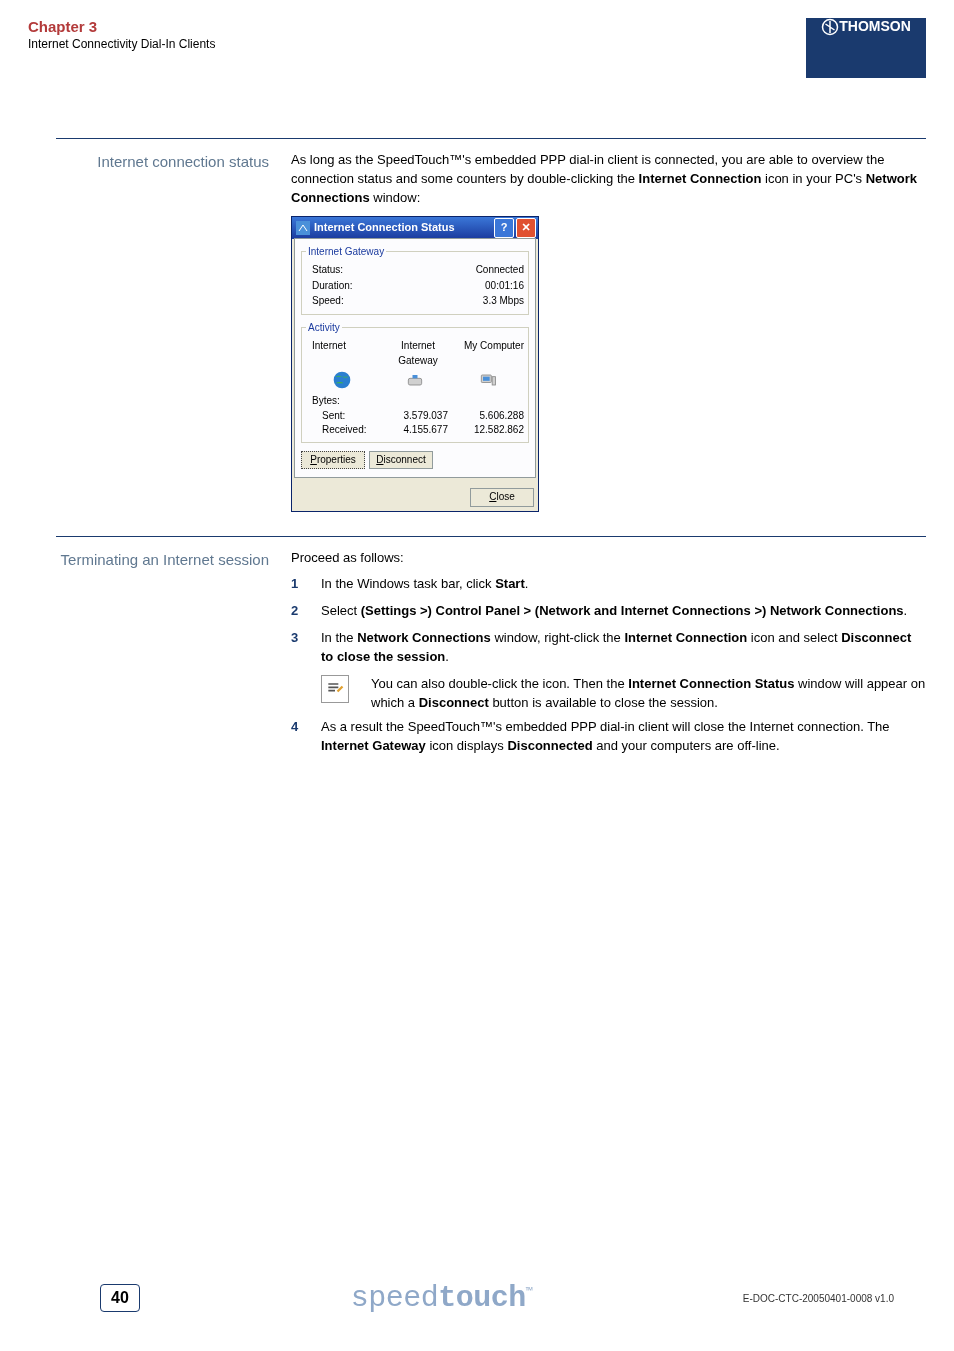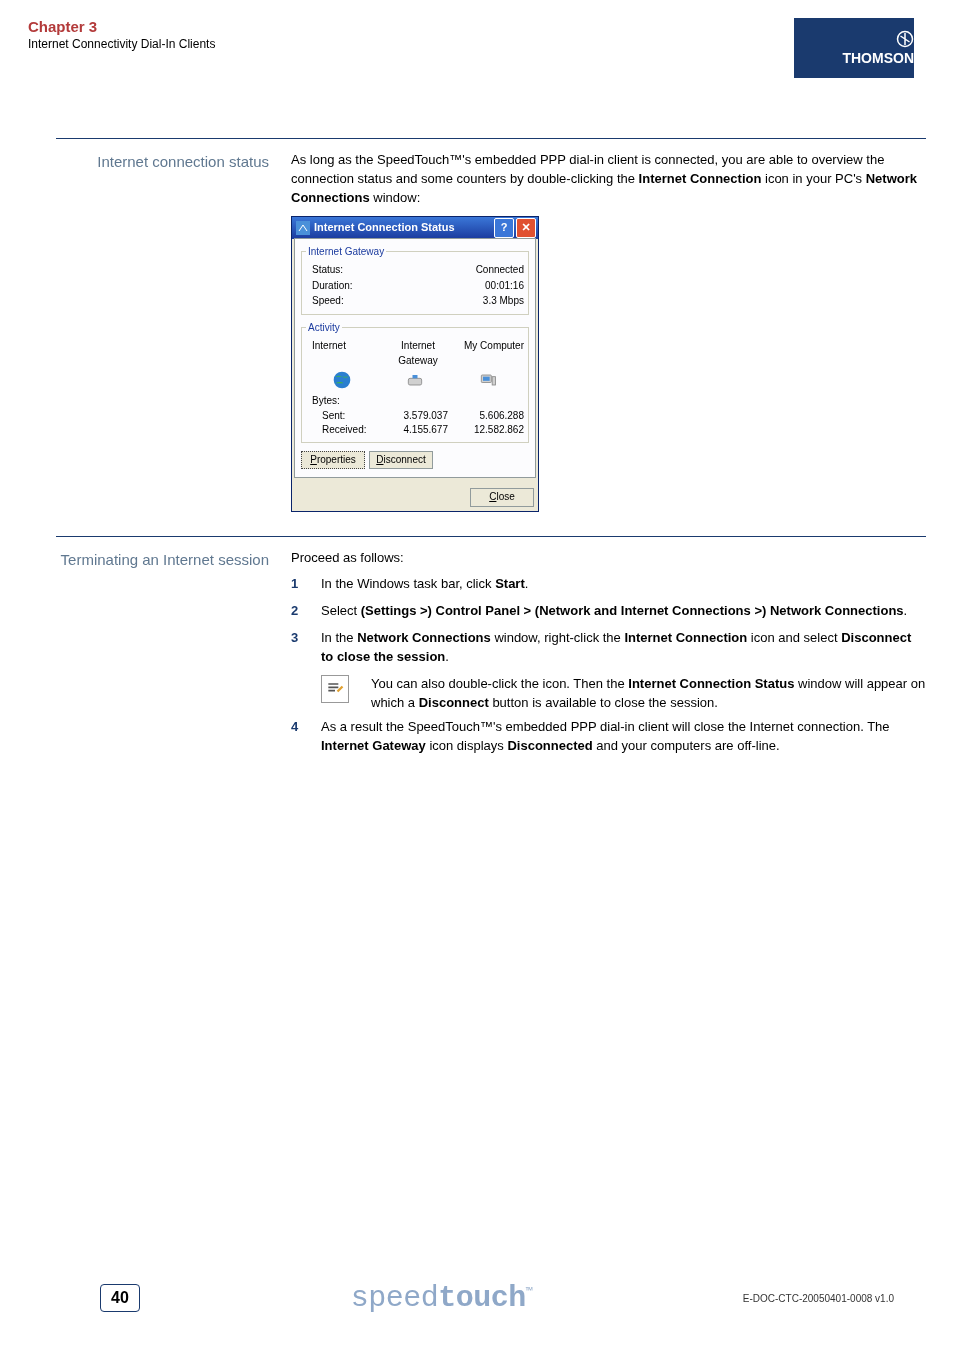--- a/index.html
+++ b/index.html
@@ -29,24 +29,24 @@
   }
   .chapter-sub {
     font-size: 12px;
     color: #000;
   }
   .header-right {
     background: #1a3a6e;
     width: 120px;
     height: 60px;
     display: flex;
-    flex-direction: column;
-    align-items: flex-end;
+    flex-direction: row;
+    align-items: flex-start;
     justify-content: center;
-    margin-right: 40px;
+    margin-right: 28px;
   }
   .thomson-logo {
     color: #fff;
     font-weight: bold;
     font-size: 14px;
     text-align: center;
   }
   .thomson-icon {
     width: 18px;
     height: 18px;

